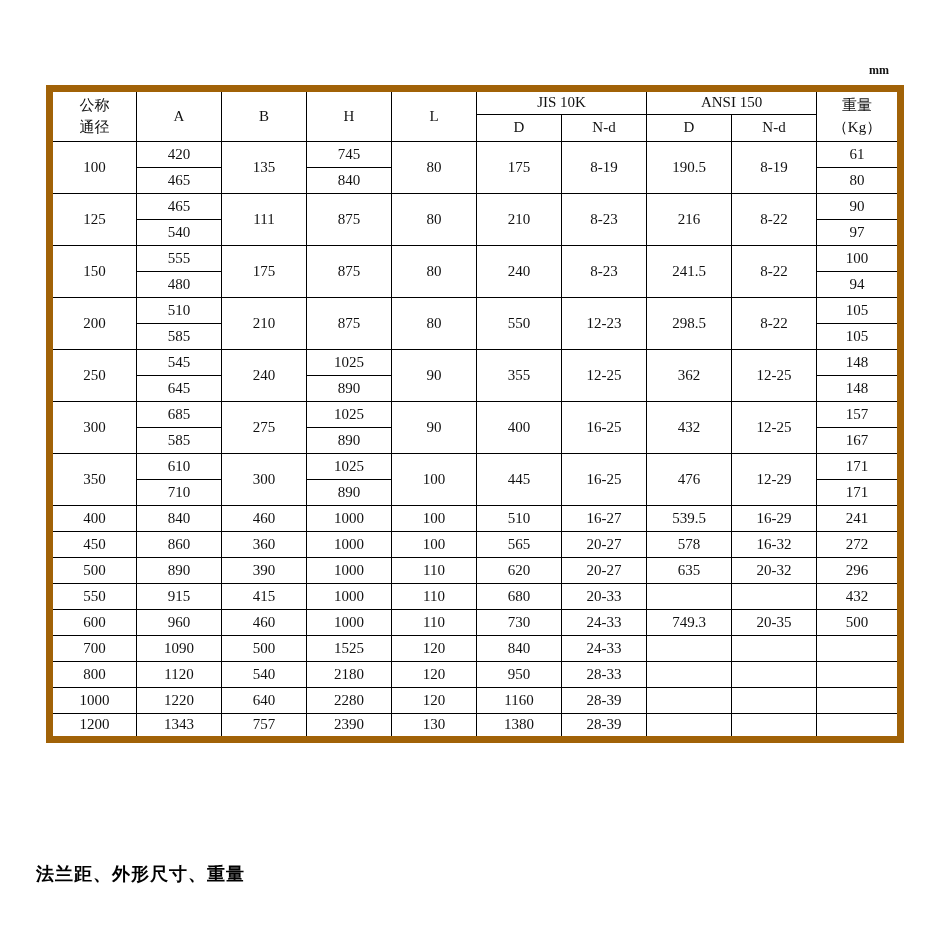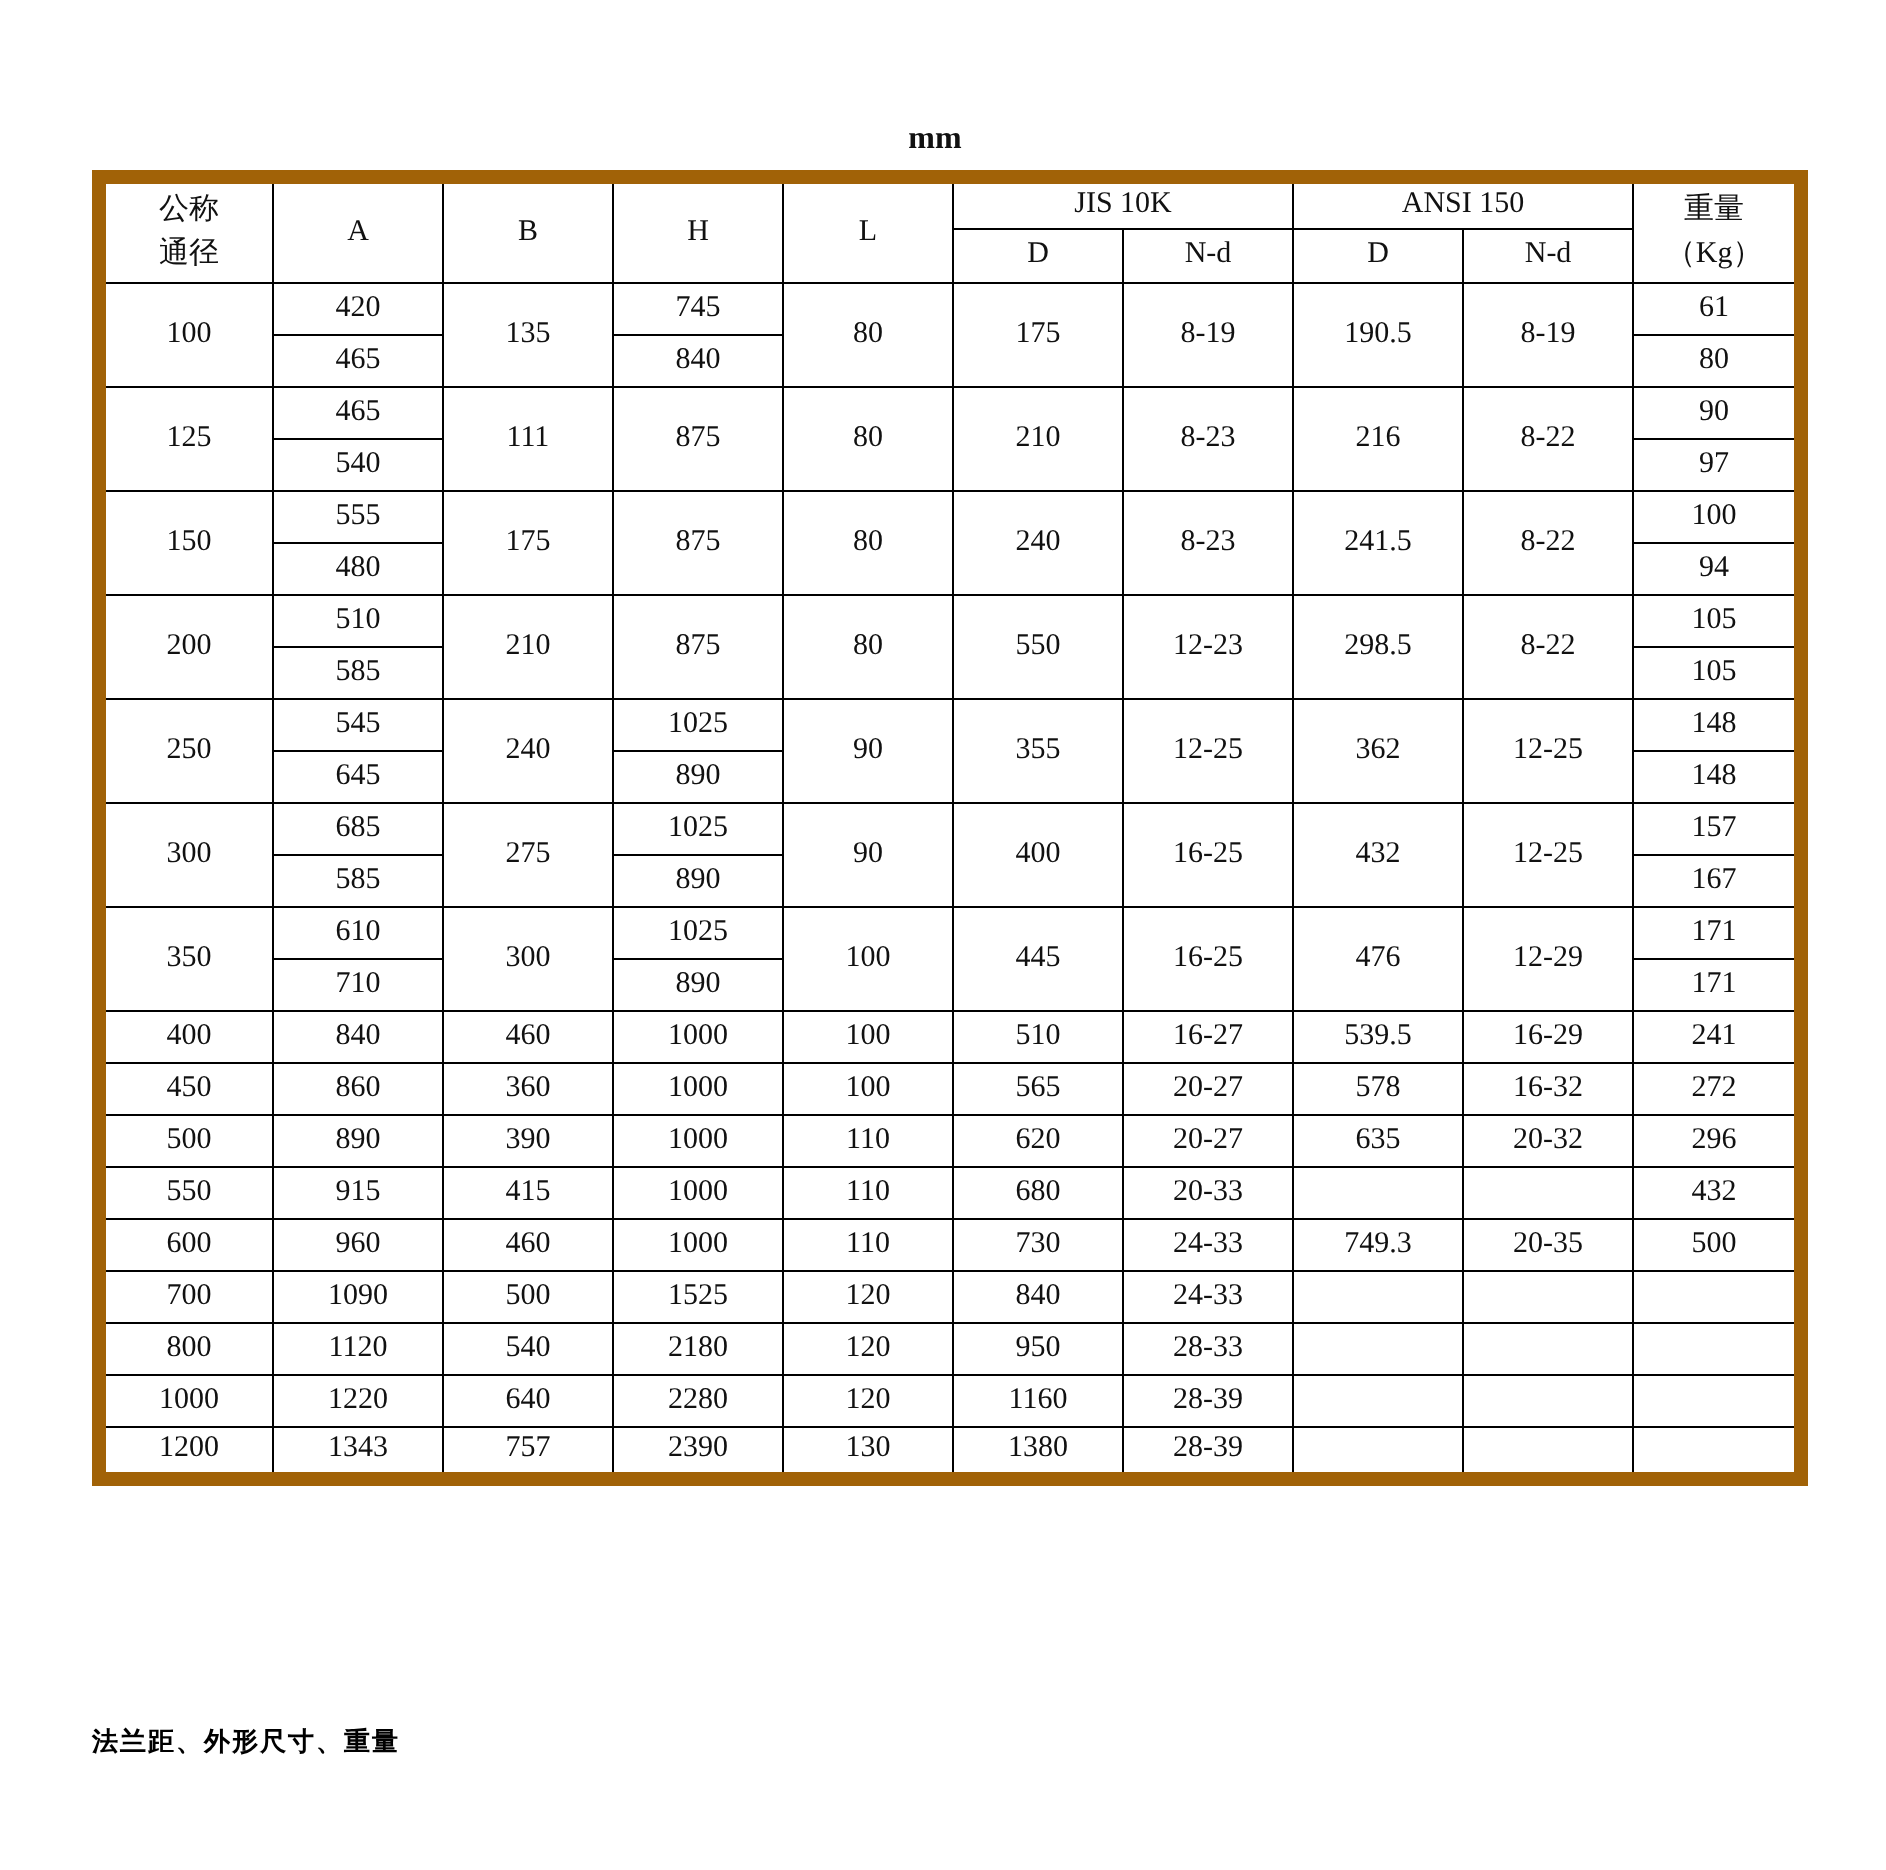--- a/index.html
+++ b/index.html
@@ -13,23 +13,23 @@
     position: relative;
     overflow: hidden;
   }
   .sheet {
     position: absolute;
     left: 46px;
     top: 60px;
     width: 851px;
   }
   .unit-row {
-    text-align: center;
+    text-align: right;
     font-weight: bold;
-    font-size: 16px;
+    font-size: 12px;
     height: 20px;
     line-height: 20px;
     padding-right: 8px;
     box-sizing: border-box;
     margin-bottom: 5px;
   }
   table.spec {
     border-collapse: collapse;
     table-layout: fixed;
     width: 851px;
@@ -45,24 +45,24 @@
     line-height: 1.15;
     overflow: hidden;
     white-space: nowrap;
   }
   thead tr.h1 { height: 26px; }
   thead tr.h2 { height: 27px; }
   tbody tr { height: 26px; }
   .two-line div { line-height: 1.45; }
   .caption {
     position: absolute;
-    left: 46px;
+    left: 36px;
     top: 862px;
     font-weight: bold;
-    font-size: 13px;
+    font-size: 18px;
     letter-spacing: 1px;
     color: #000000;
   }
 </style>
 </head>
 <body>
 
 <div class="sheet">
   <div class="unit-row">mm</div>
   <table class="spec">

